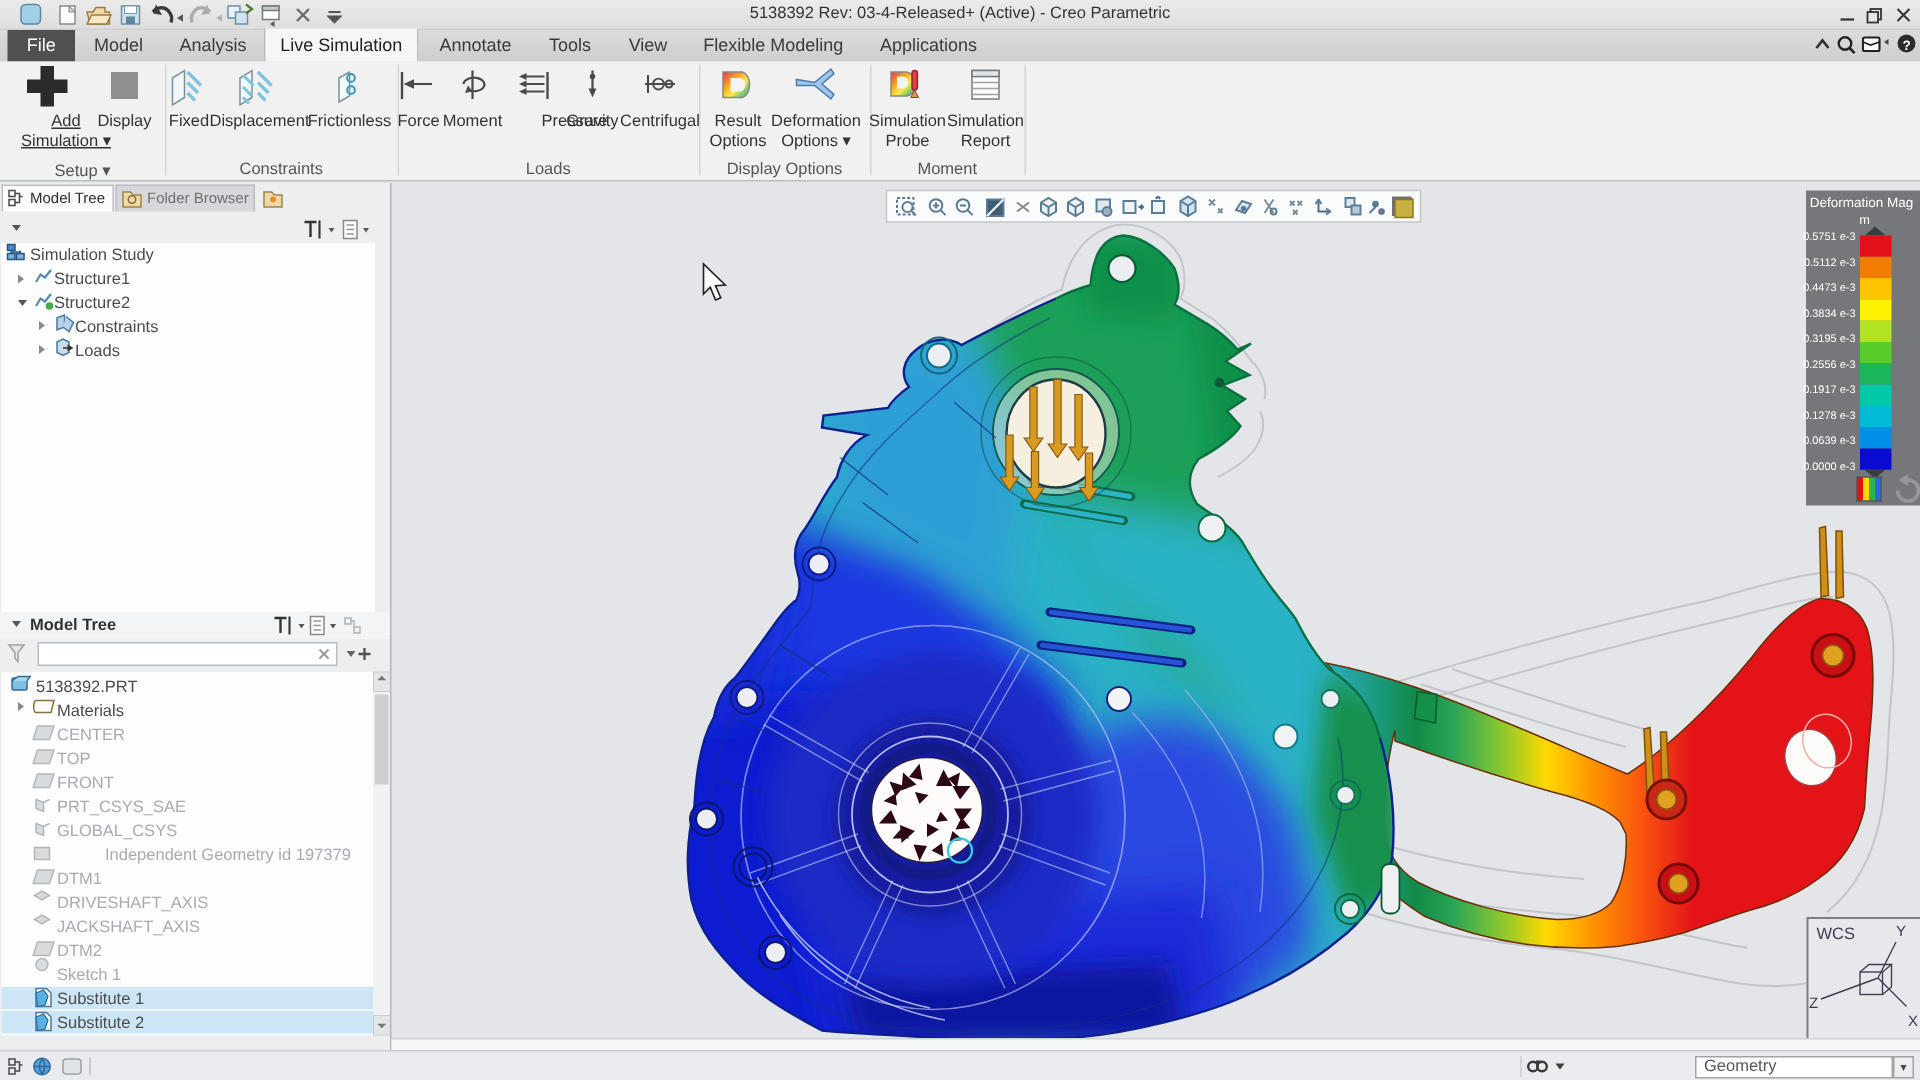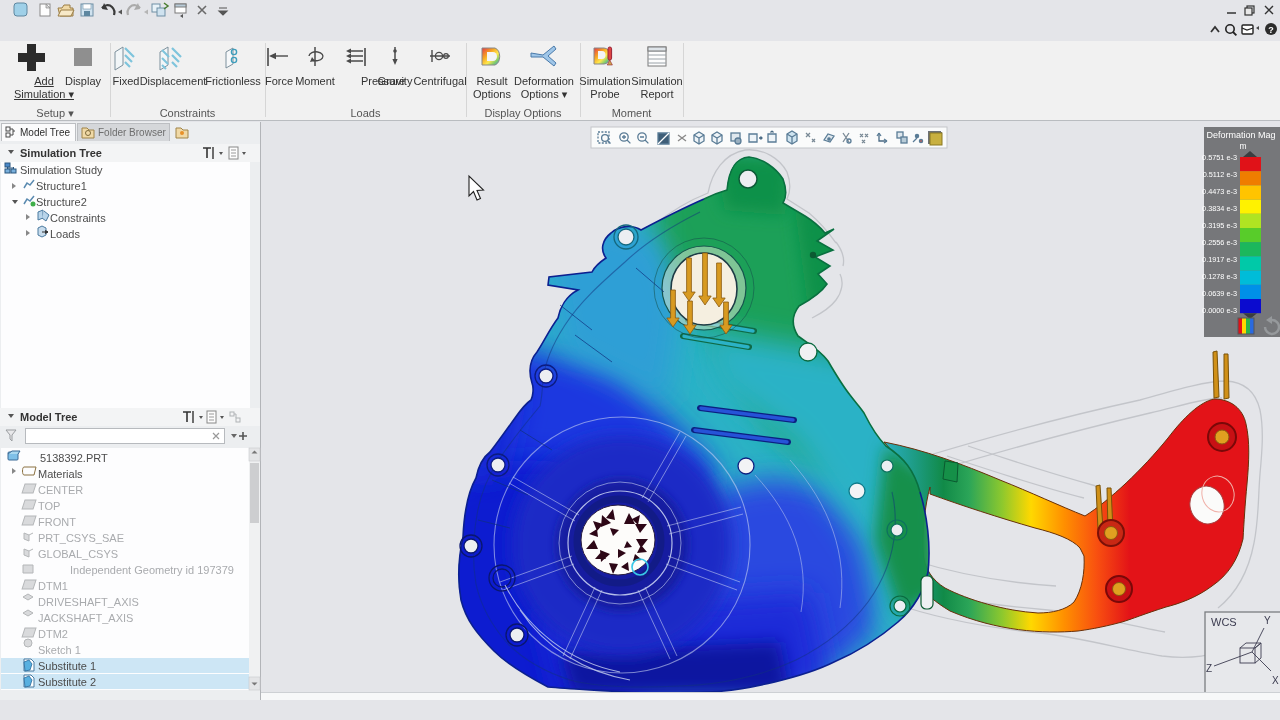--- a/index.html
+++ b/index.html
@@ -45,20 +45,34 @@
   #combo { position:absolute; left:1130px; top:3px; width:132px; height:15px;
     background:#fff; border:1px solid #a0a3a7; font-size:11px; color:#555;
     line-height:13px; padding-left:5px; }
   #combobtn { position:absolute; left:1262px; top:3px; width:14px; height:15px;
     background:#eceef0; border:1px solid #a0a3a7; font-size:8px; color:#444;
     text-align:center; line-height:13px; }
 </style>
 </head>
 <body>
 <div id="root">
+  <div id="titlebar">
+    <div id="title-text">5138392 Rev: 03-4-Released+ (Active) - Creo Parametric</div>
+  </div>
+  <div id="tabbar">
+    <div class="tab file" style="left:5px;width:45px;">File</div>
+    <div class="tab" style="left:50px;width:58px;">Model</div>
+    <div class="tab" style="left:108px;width:68px;">Analysis</div>
+    <div class="tab active" style="left:176px;width:103px;top:-1px;height:22px;line-height:23px;">Live Simulation</div>
+    <div class="tab" style="left:280px;width:74px;">Annotate</div>
+    <div class="tab" style="left:354px;width:52px;">Tools</div>
+    <div class="tab" style="left:406px;width:52px;">View</div>
+    <div class="tab" style="left:458px;width:115px;">Flexible Modeling</div>
+    <div class="tab" style="left:573px;width:92px;">Applications</div>
+  </div>
   <div id="ribbon">
     <div class="gsep" style="left:110px;"></div>
     <div class="gsep" style="left:265px;"></div>
     <div class="gsep" style="left:466px;"></div>
     <div class="gsep" style="left:580px;"></div>
     <div class="gsep" style="left:683px;"></div>
     <div class="grouplabel" style="left:0;width:110px;">Setup ▾</div>
     <div class="grouplabel" style="left:110px;width:155px;">Constraints</div>
     <div class="grouplabel" style="left:265px;width:201px;">Loads</div>
     <div class="grouplabel" style="left:466px;width:114px;">Display Options</div>
@@ -197,36 +211,35 @@
     <g transform="translate(646,46)">
       <rect x="2" y="1" width="18" height="19" fill="#fdfdfd" stroke="#7a7a7a"></rect>
       <path d="M2 5 h18 M2 9 h18 M2 13 h18 M2 17 h18" stroke="#9aa2a8" stroke-width="1"></path>
       <rect x="2" y="1" width="18" height="4" fill="#dfe5ea" stroke="#7a7a7a"></rect>
     </g>
   </svg>
   <div id="leftpanel">
     <div class="ptab active" style="left:1px;width:75px;padding-left:18px;">Model Tree</div>
     <div class="ptab" style="left:77px;width:93px;padding-left:20px;">Folder Browser</div>
     <div class="ptab" style="left:171px;width:63px;padding-left:22px;margin-top:43px;">Favorites</div>
-    <div class="phead" style="top:22px;padding-left:20px;">Simulation Tree</div>
     <div class="abs" style="left:1px;top:40px;width:249px;height:246px;background:#fdfdfe;"></div>
     <div class="tree">
       <div class="titem" style="left:20px;top:40px;">Simulation Study</div>
       <div class="titem" style="left:36px;top:56px;">Structure1</div>
       <div class="titem" style="left:36px;top:72px;">Structure2</div>
       <div class="titem" style="left:50px;top:88px;">Constraints</div>
       <div class="titem" style="left:50px;top:104px;">Loads</div>
     </div>
     <div class="phead" style="top:286px;padding-left:20px;">Model Tree</div>
     <div class="abs" style="left:25px;top:306px;width:200px;height:16px;background:#fff;border:1px solid #b7babe;"></div>
     <div class="abs" style="left:1px;top:326px;width:248px;height:242px;background:#fdfdfe;"></div>
     <div class="abs" style="left:1px;top:536px;width:248px;height:15px;background:#cde6f5;"></div>
     <div class="abs" style="left:1px;top:552px;width:248px;height:15px;background:#cde6f5;"></div>
     <div class="tree">
-      <div class="titem" style="left:40px;top:328px;">5138392.PRT</div>
+      <div class="titem" style="left:24px;top:328px;">5138392.PRT</div>
       <div class="titem" style="left:38px;top:344px;">Materials</div>
       <div class="titem gray" style="left:38px;top:360px;">CENTER</div>
       <div class="titem gray" style="left:38px;top:376px;">TOP</div>
       <div class="titem gray" style="left:38px;top:392px;">FRONT</div>
       <div class="titem gray" style="left:38px;top:408px;">PRT_CSYS_SAE</div>
       <div class="titem gray" style="left:38px;top:424px;">GLOBAL_CSYS</div>
       <div class="titem gray" style="left:38px;top:440px;margin-left:32px;">Independent Geometry id 197379</div>
       <div class="titem gray" style="left:38px;top:456px;">DTM1</div>
       <div class="titem gray" style="left:38px;top:472px;">DRIVESHAFT_AXIS</div>
       <div class="titem gray" style="left:38px;top:488px;">JACKSHAFT_AXIS</div>
@@ -642,13 +655,35 @@
     <g stroke="#3c3c50" stroke-width="0.9" fill="none">
       <path d="M1252,652 L1264,628 M1252,652 L1214,666 M1252,652 L1271,671"></path>
       <rect x="1240" y="648" width="15" height="15"></rect>
       <path d="M1240,648 l6,-5 15,0 -6,5 M1261,643 l0,15 -6,5 M1255,648 l6,-5"></path>
     </g>
     <text x="1264" y="624" font-size="10" fill="#3c3c50" font-family="Liberation Sans">Y</text>
     <text x="1206" y="672" font-size="10" fill="#3c3c50" font-family="Liberation Sans">Z</text>
     <text x="1272" y="684" font-size="10" fill="#3c3c50" font-family="Liberation Sans">X</text>
   </svg>
   <div id="prompt"></div>
+  <div id="statusbar">
+    <svg class="abs" style="left:0;top:0;" width="1280" height="20" xmlns="http://www.w3.org/2000/svg">
+      <g stroke="#4a4a4a" fill="none">
+        <rect x="6" y="5" width="4" height="4"></rect>
+          <rect x="6" y="11" width="4" height="4"></rect>
+        <path d="M10 7 h3 v6 h-3 M13 9 h2"></path>
+      </g>
+      <circle cx="28" cy="10" r="5.5" fill="#58a0d8" stroke="#2a6a9a"></circle>
+      <path d="M23 10 h10 M28 5 a8 8 0 0 1 0 10 M28 5 a8 8 0 0 0 0 10" stroke="#2a6a9a" fill="none"></path>
+      <rect x="42" y="5" width="12" height="10" rx="2" fill="#dfe2e6" stroke="#9aa0a6"></rect>
+      <path d="M60 4 v12" stroke="#b8bcc2"></path>
+      <g fill="#3a3a3a">
+        <circle cx="1022" cy="10" r="3.2" fill="none" stroke="#3a3a3a" stroke-width="1.6"></circle>
+        <circle cx="1028" cy="10" r="3.2" fill="none" stroke="#3a3a3a" stroke-width="1.6"></circle>
+        <path d="M1024 8 h3 v-2 h-3 z"></path>
+        <path d="M1037 8 l6 0 -3 4 z"></path>
+      </g>
+      <path d="M1014 3 v14" stroke="#c8ccd2"></path>
+    </svg>
+    <div id="combo">Geometry</div>
+    <div id="combobtn">▾</div>
+  </div>
 </div>
 
 </body></html>

